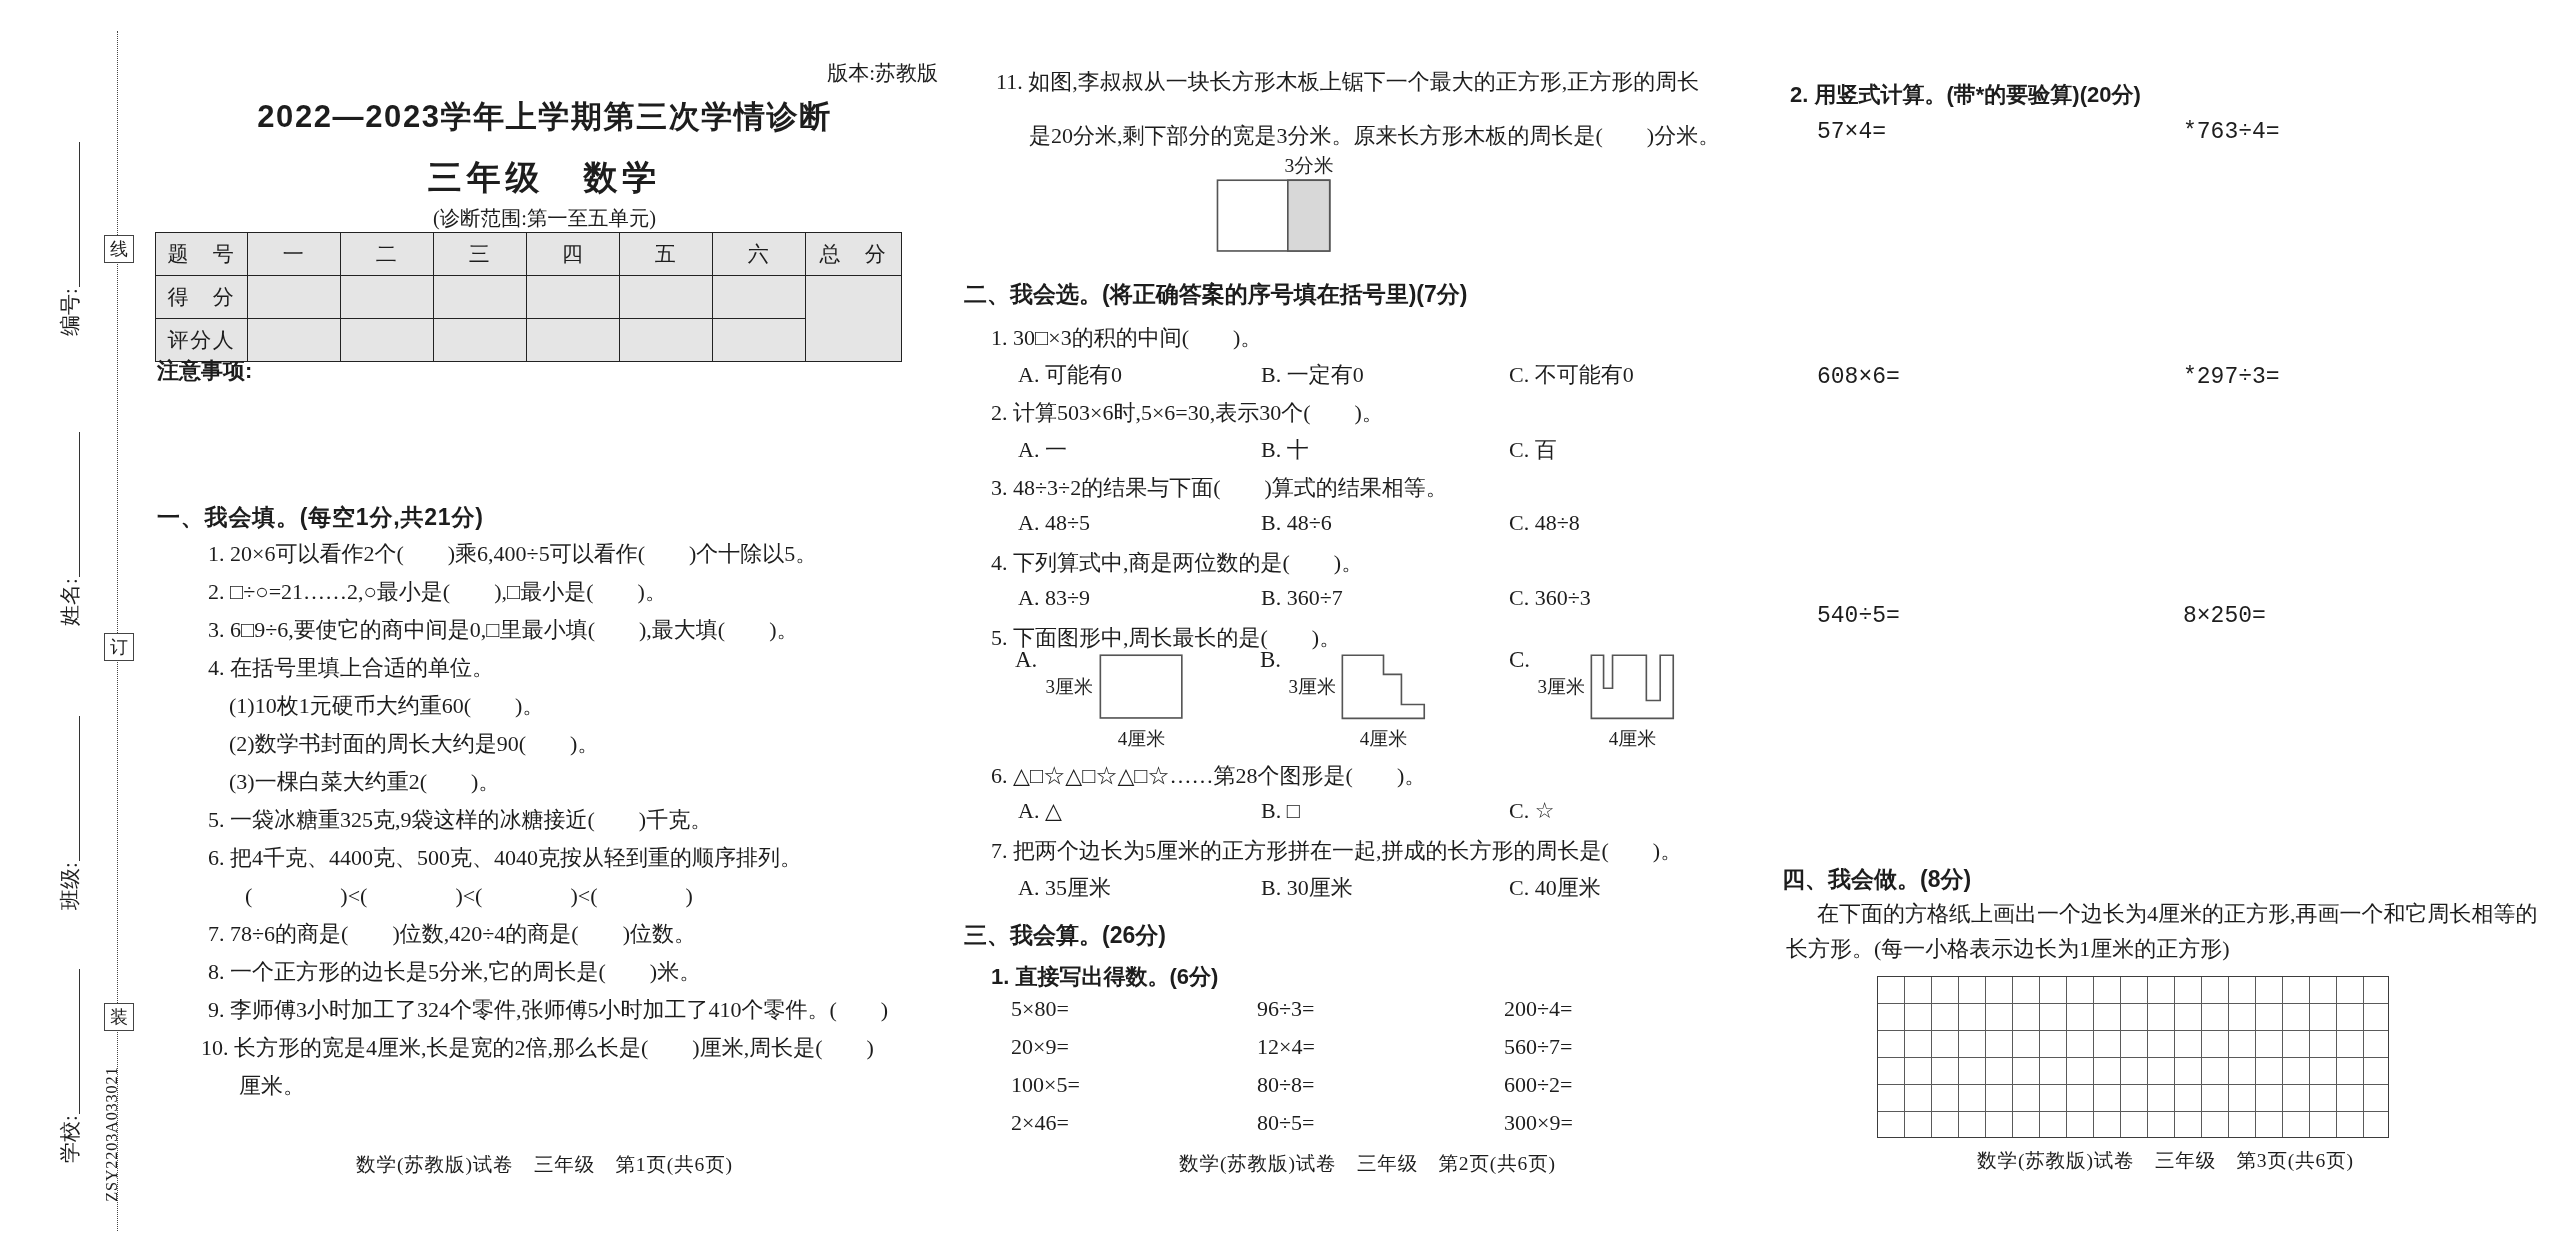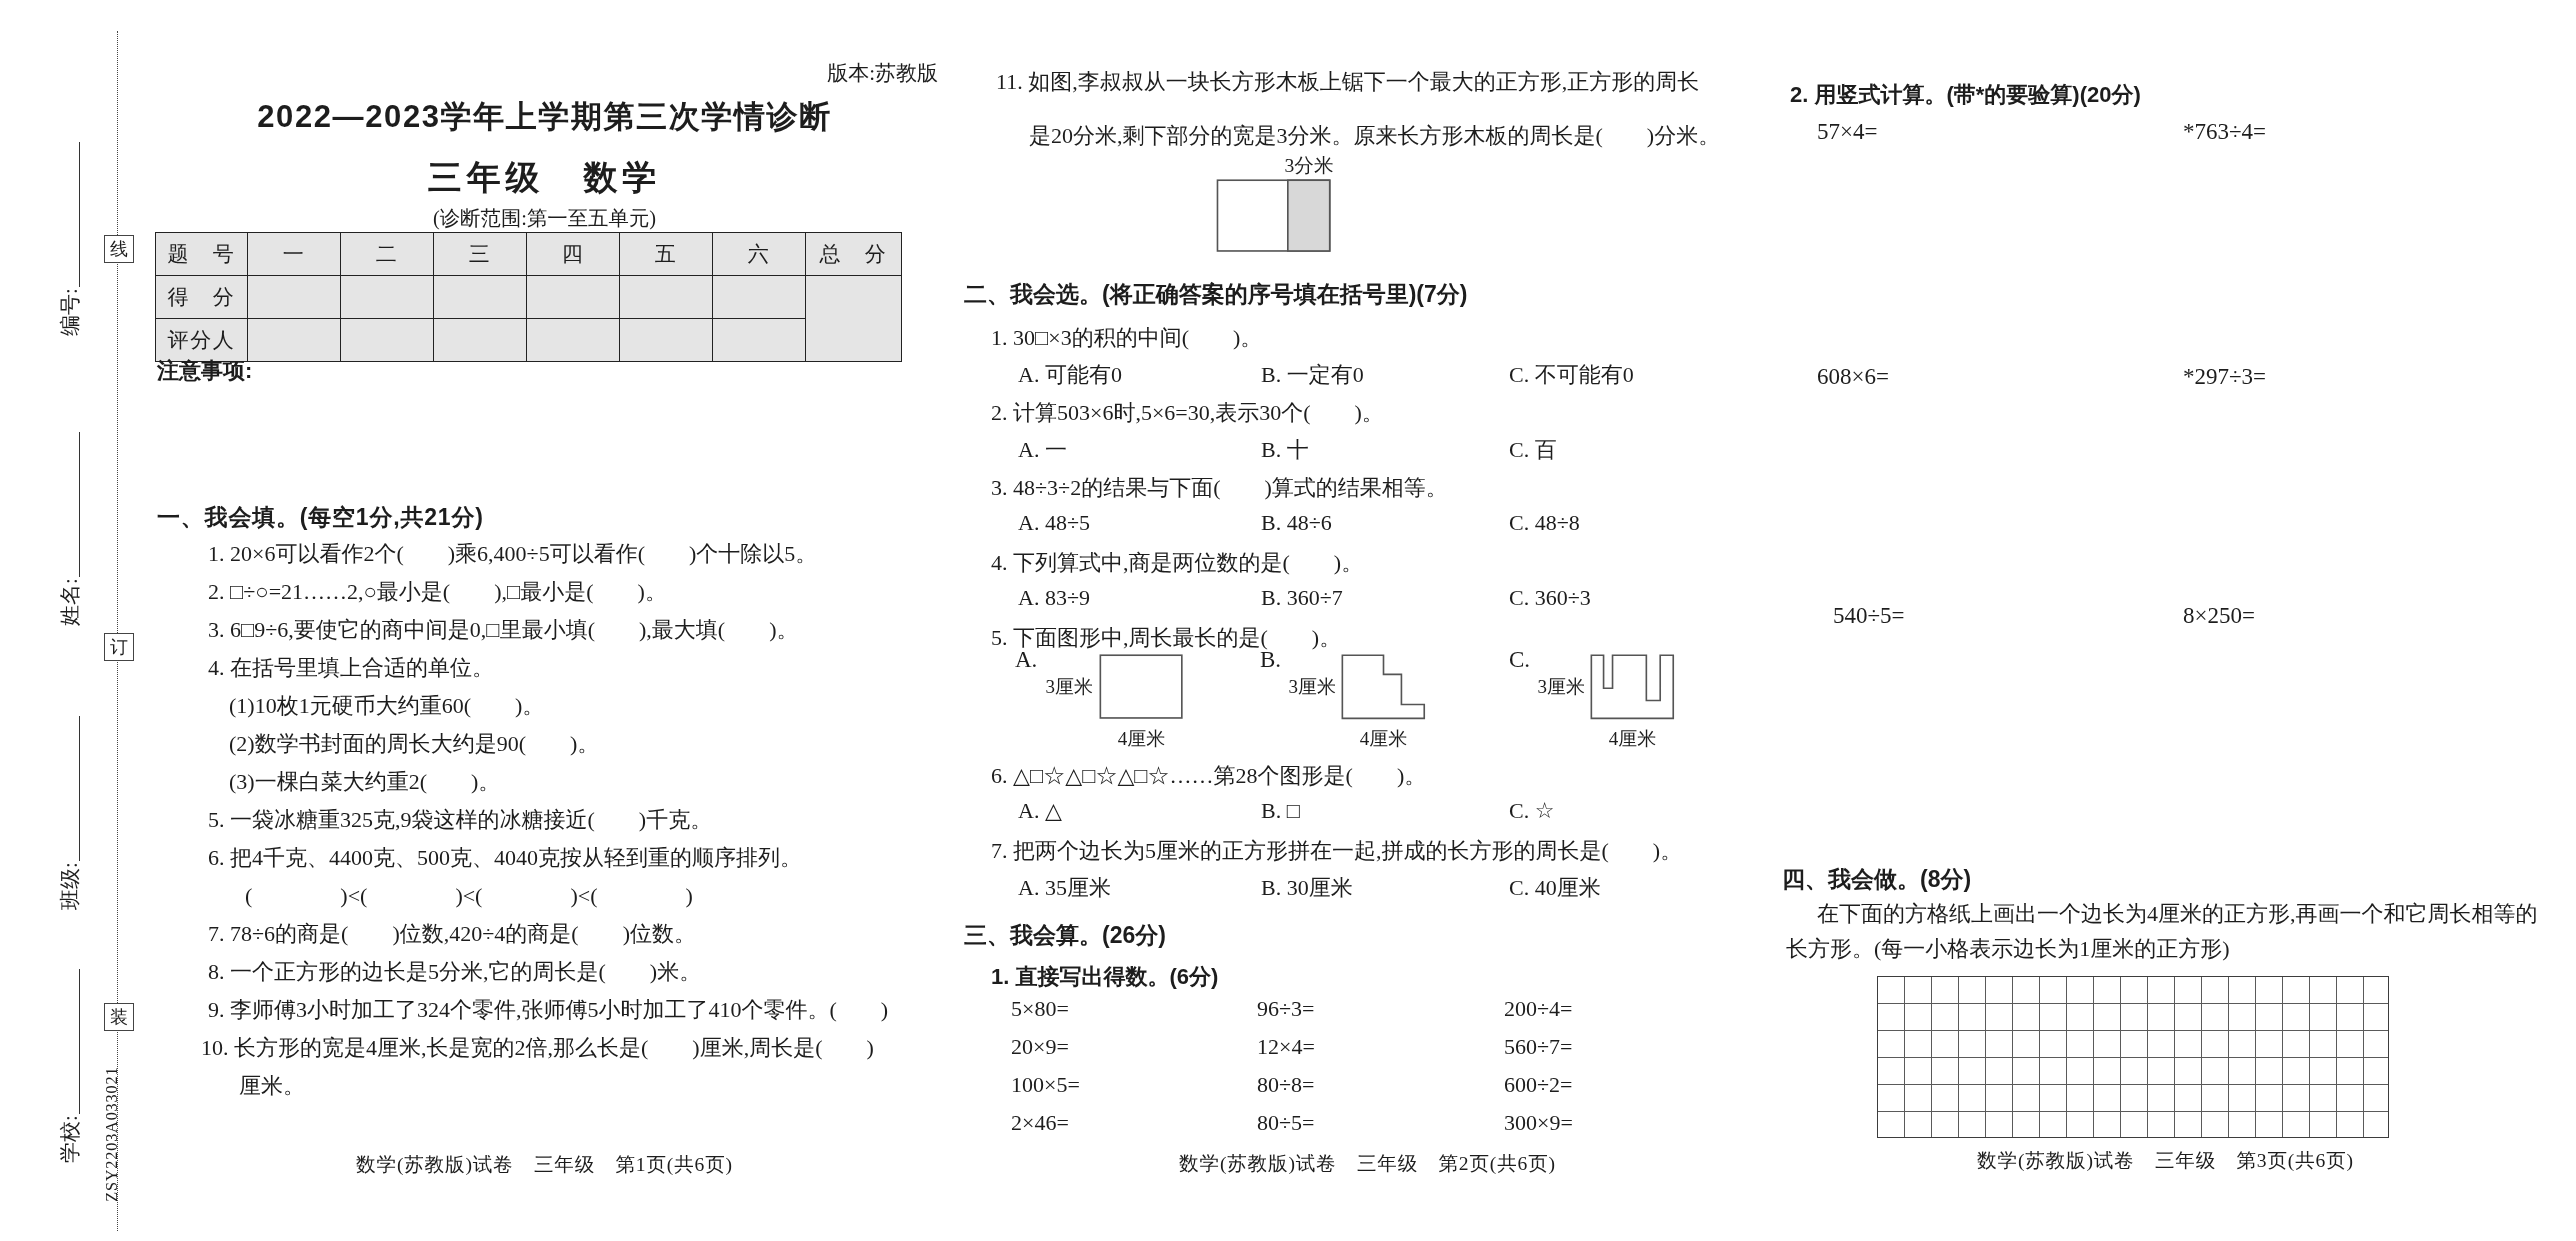--- a/index.html
+++ b/index.html
@@ -54,21 +54,21 @@
   .sidelab{font-size:19px;width:59px;text-align:right;}
   .botlab{font-size:19px;width:85px;text-align:center;}
   .sec3{left:964px;top:920px;font-size:23px;}
   .calc1{left:991px;top:962px;font-size:22px;}
   .mental{left:1011px;top:996px;display:grid;grid-template-columns:246px 247px 261px;
           grid-auto-rows:38px;font-size:22px;}
   .f2{left:962px;top:1150px;width:811px;}
 
   
   .calc2{left:1790px;top:80px;font-size:22px;}
-  .vitem{font-size:23px;white-space:nowrap;}
+  .vitem{font-size:23px;white-space:nowrap;font-family:Liberation Mono, monospace;}
   .sec4{left:1782px;top:864px;font-size:23px;}
   .task1{left:1817px;top:899px;font-size:22px;white-space:nowrap;}
   .task2{left:1786px;top:934px;font-size:22px;white-space:nowrap;}
   .sqgrid{left:1877px;top:976px;width:512px;height:162px;border:1.6px solid #3d3d3d;box-sizing:border-box;
     background-image:
       repeating-linear-gradient(to right,transparent,transparent 26px,#5a5a5a 26px,#5a5a5a 27px),
       repeating-linear-gradient(to bottom,transparent,transparent 26px,#5a5a5a 26px,#5a5a5a 27px);}
   .f3{left:1778px;top:1147px;width:775px;}
 
   svg{display:block;}
@@ -266,21 +266,21 @@
   </div>
 
   <div class="abs center footer f2">数学(苏教版)试卷　三年级　第2页(共6页)</div>
 
   <div class="abs hd calc2">2. 用竖式计算。(带*的要验算)(20分)</div>
 
   <div class="abs vitem" style="left:1817px;top:119px;">57×4=</div>
   <div class="abs vitem" style="left:2183px;top:119px;">*763÷4=</div>
   <div class="abs vitem" style="left:1817px;top:364px;">608×6=</div>
   <div class="abs vitem" style="left:2183px;top:364px;">*297÷3=</div>
-  <div class="abs vitem" style="left:1817px;top:603px;margin-left:16px;">540÷5=</div>
+  <div class="abs vitem" style="left:1817px;top:603px;">540÷5=</div>
   <div class="abs vitem" style="left:2183px;top:603px;">8×250=</div>
 
   <div class="abs hd sec4">四、我会做。(8分)</div>
   <div class="abs task1">在下面的方格纸上画出一个边长为4厘米的正方形,再画一个和它周长相等的</div>
   <div class="abs task2">长方形。(每一小格表示边长为1厘米的正方形)</div>
 
   <div class="abs sqgrid"></div>
 
   <div class="abs center footer f3">数学(苏教版)试卷　三年级　第3页(共6页)</div>
 

